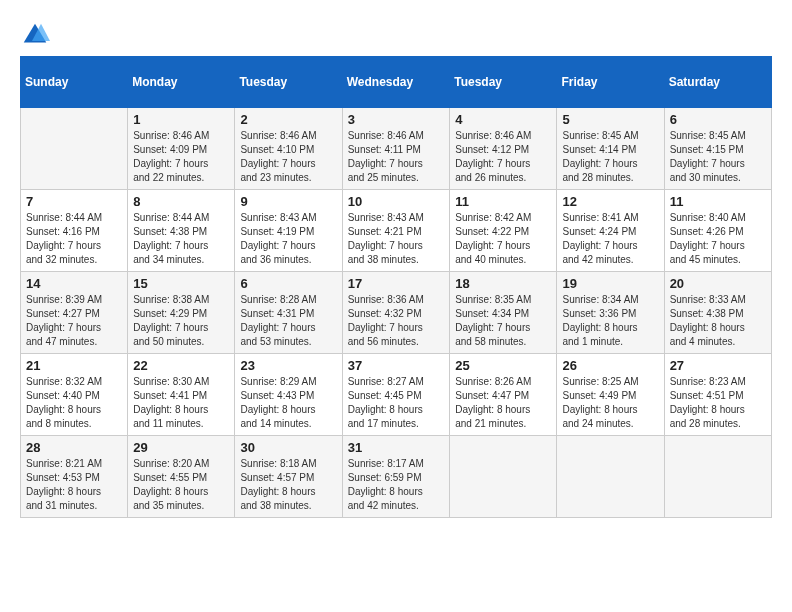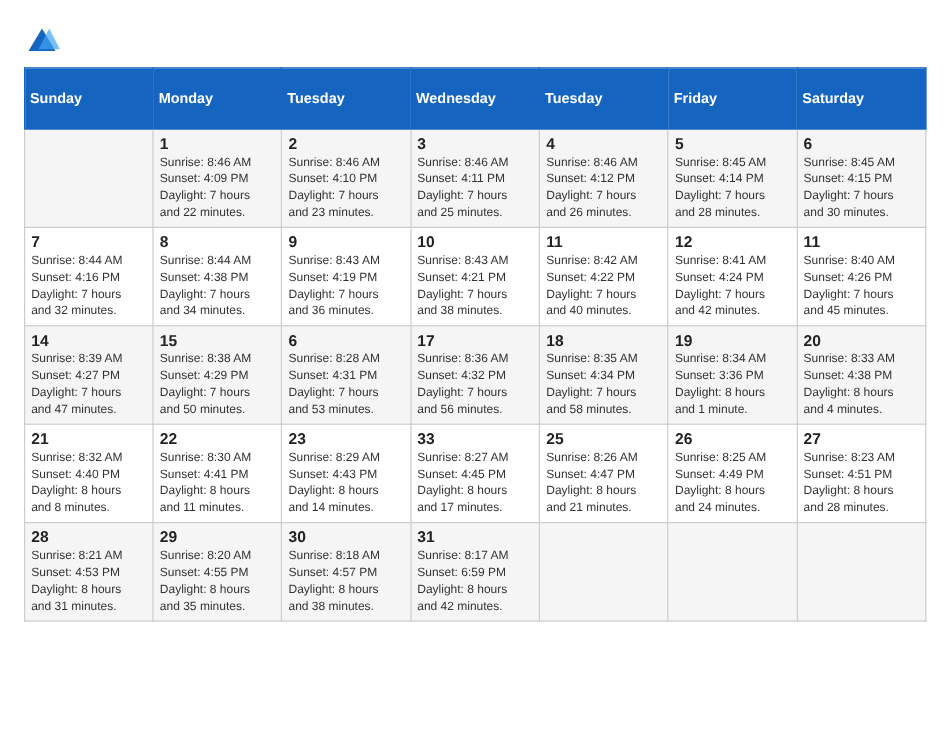--- a/index.html
+++ b/index.html
@@ -211,21 +211,21 @@
         </td>
         <td>
           <span class="day-number">22</span>
           <div class="day-info"><span>Sunrise: 8:30 AM</span><br><span>Sunset: 4:41 PM</span><br><span>Daylight: 8 hours</span><br><span>and 11 minutes.</span></div>
         </td>
         <td>
           <span class="day-number">23</span>
           <div class="day-info"><span>Sunrise: 8:29 AM</span><br><span>Sunset: 4:43 PM</span><br><span>Daylight: 8 hours</span><br><span>and 14 minutes.</span></div>
         </td>
         <td>
-          <span class="day-number">33</span>
+          <span class="day-number">37</span>
           <div class="day-info"><span>Sunrise: 8:27 AM</span><br><span>Sunset: 4:45 PM</span><br><span>Daylight: 8 hours</span><br><span>and 17 minutes.</span></div>
         </td>
         <td>
           <span class="day-number">25</span>
           <div class="day-info"><span>Sunrise: 8:26 AM</span><br><span>Sunset: 4:47 PM</span><br><span>Daylight: 8 hours</span><br><span>and 21 minutes.</span></div>
         </td>
         <td>
           <span class="day-number">26</span>
           <div class="day-info"><span>Sunrise: 8:25 AM</span><br><span>Sunset: 4:49 PM</span><br><span>Daylight: 8 hours</span><br><span>and 24 minutes.</span></div>
         </td>

